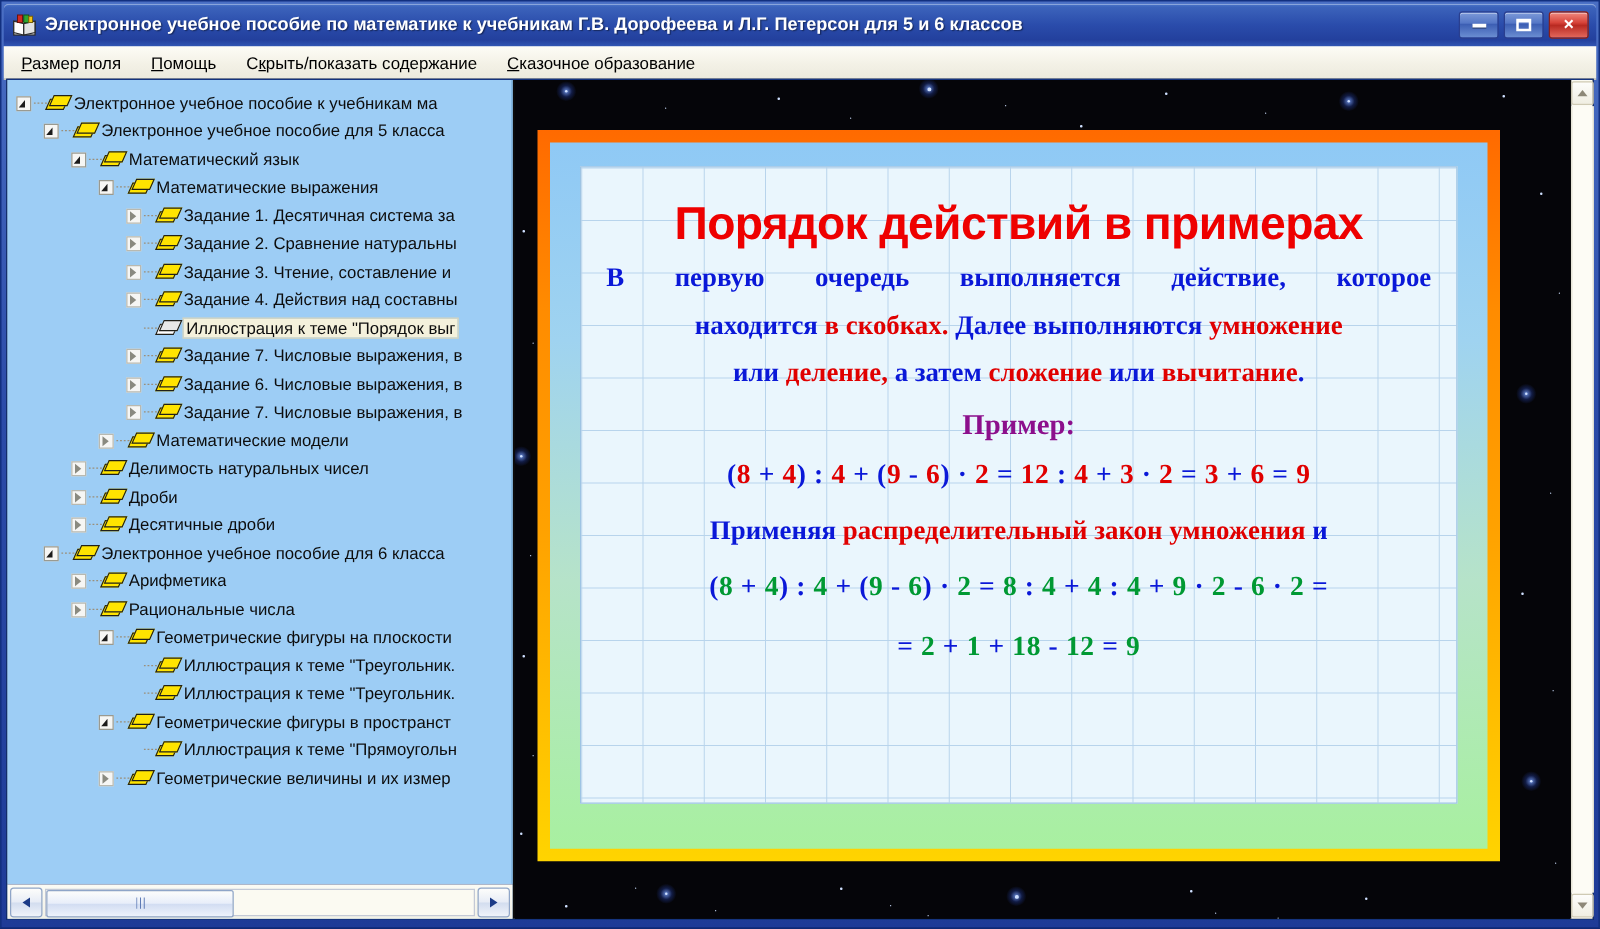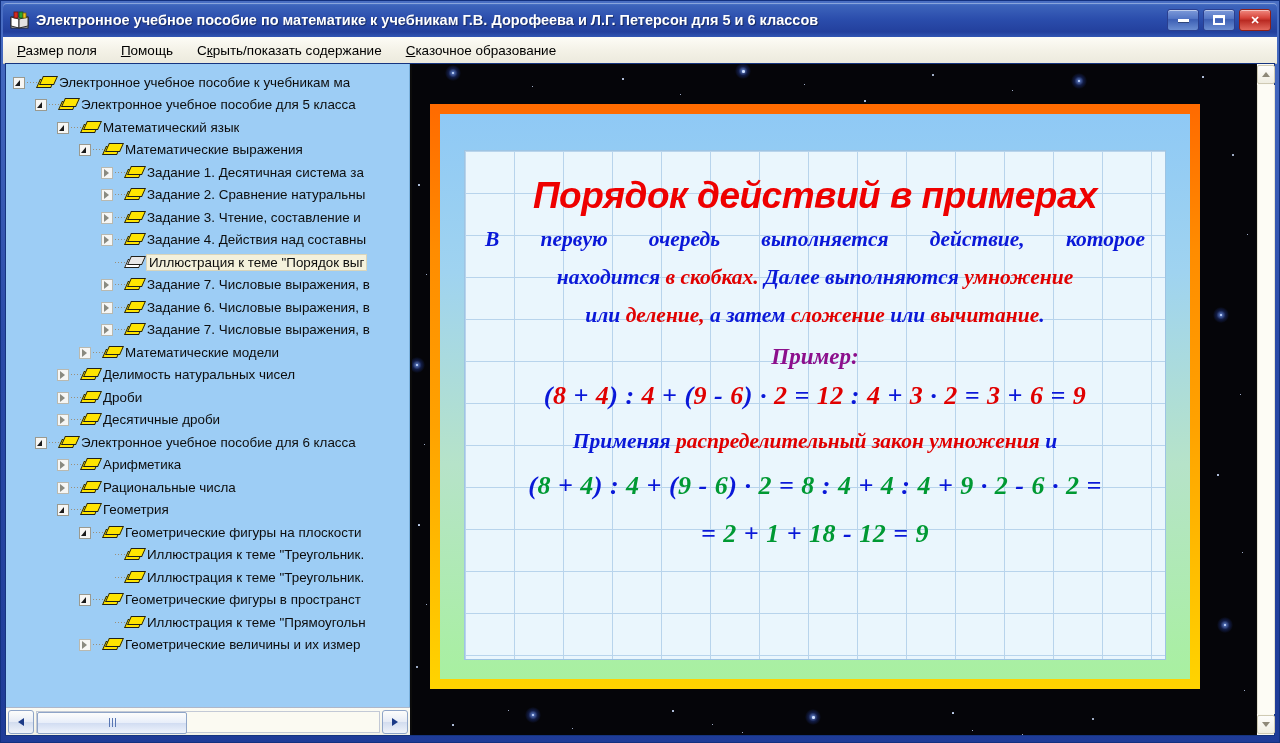--- a/index.html
+++ b/index.html
@@ -162,21 +162,21 @@
   
   .slide-frame{
     position:absolute;left:18px;top:40px;width:770px;height:585px;
     background:linear-gradient(180deg,#ff6a00 0%,#ff8c00 25%,#ffa200 55%,#ffd400 100%);
     padding:10px;box-sizing:border-box;
   }
   .slide-inner{
     width:100%;height:100%;box-sizing:border-box;
     background:linear-gradient(180deg,#8fc9f5 0%,#9fd3f0 28%,#b6e3c9 62%,#a8f0a0 100%);
     padding:36px 24px;box-sizing:border-box;
-    display:flex;align-items:flex-start;justify-content:center;font-style:italic;
+    display:flex;align-items:flex-end;justify-content:center;
   }
   .sheet{
     width:100%;height:510px;box-sizing:border-box;
     background-color:#eaf6fd;
     background-image:
       linear-gradient(to right,#b8d4ec 1px,transparent 1px),
       linear-gradient(to bottom,#b8d4ec 1px,transparent 1px);
     background-size:49px 42px;
     border:1px solid #9ec4e3;
     padding:10px 14px 0 14px;
@@ -195,21 +195,21 @@
   .para.just{text-align:justify;text-align-last:justify;padding:0 6px;}
   .red{color:#e00000;}
   .blue{color:#0a18d8;}
   .green{color:#009933;}
   .ex-label{
     font-family:"Liberation Serif",serif;font-weight:bold;
     font-size:23px;color:#8c0f8c;margin:10px 0 4px 0;
   }
   .formula{
     font-family:"Liberation Serif",serif;font-weight:bold;
-    font-size:26px;line-height:44px;margin:4px 0;letter-spacing:.5px;
+    font-size:22px;line-height:44px;margin:4px 0;letter-spacing:.5px;
   }
   
   .vscroll{
     width:18px;flex:none;
     background:#fbfaf2;
     border-left:1px solid #0b0b0b;
     display:flex;flex-direction:column;align-items:center;
     box-sizing:border-box;
   }
   .vsb-btn{
@@ -458,30 +458,20 @@
             </div>
             <div class="node">
               <div class="indent" style="width: 44px;"></div>
               <div class="toggle col"></div>
               <div class="dots"></div>
               <div class="bookicon">
                 <div class="b1"></div>
                 <div class="b2"></div>
               </div>
               <span class="label">Рациональные числа</span>
-            </div>
-            <div class="node">
-              <div class="indent" style="width: 44px;"></div>
-              <div class="toggle exp"></div>
-              <div class="dots"></div>
-              <div class="bookicon">
-                <div class="b1"></div>
-                <div class="b2"></div>
-              </div>
-              <span class="label">Геометрия</span>
             </div>
             <div class="node">
               <div class="indent" style="width: 66px;"></div>
               <div class="toggle exp"></div>
               <div class="dots"></div>
               <div class="bookicon">
                 <div class="b1"></div>
                 <div class="b2"></div>
               </div>
               <span class="label">Геометрические фигуры на плоскости</span>

